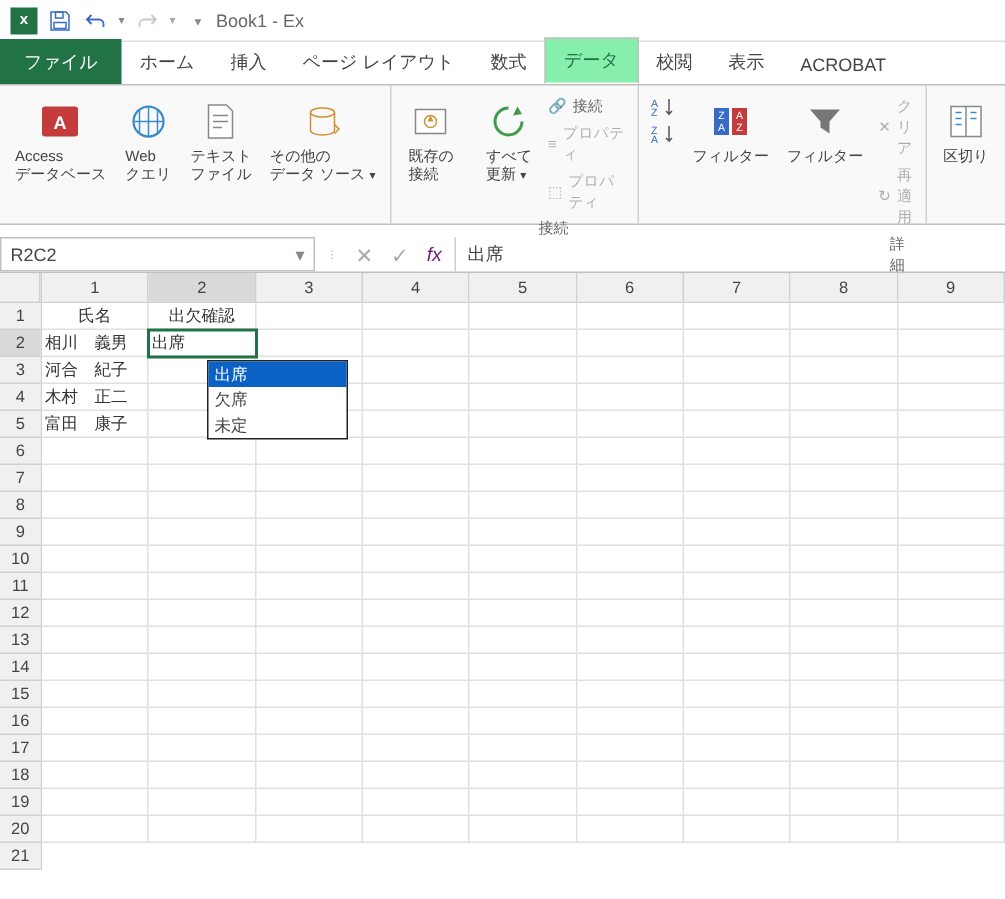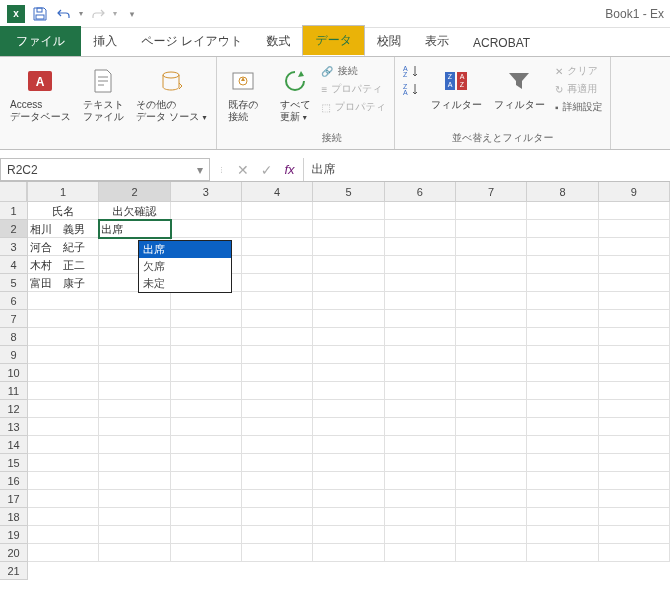--- a/index.html
+++ b/index.html
@@ -1,27 +1,27 @@
 <!DOCTYPE html>
 <html><head>
 <meta charset="utf-8">
 <style>
 * { box-sizing: border-box; margin: 0; padding: 0; font-family: "Meiryo UI", "Yu Gothic UI", sans-serif; }
 body { background: #fff; font-size: 12px; color: #444; width: 670px; height: 599px; overflow: hidden; }
 
 .titlebar { height: 28px; background: #fff; display: flex; align-items: center; border-bottom: 1px solid #e0e0e0; }
 .titlebar .qat { display: flex; align-items: center; padding-left: 4px; gap: 0; }
 .titlebar .qat-item { width: 24px; height: 24px; display: flex; align-items: center; justify-content: center; cursor: pointer; }
-.titlebar .title { flex: 1; text-align: right; padding-right: 6px; font-size: 12px; color: #666; }
+.titlebar .title { flex: 1; text-align: left; padding-right: 6px; font-size: 12px; color: #666; }
 .excel-logo { background: #217346; color: #fff; width: 18px; height: 18px; display: flex; align-items: center; justify-content: center; font-weight: bold; font-size: 10px; }
 
 .tabs { height: 28px; display: flex; align-items: flex-end; background: #fff; }
 .tab { padding: 6px 12px; font-size: 12px; color: #444; cursor: pointer; border-top: 1px solid transparent; position: relative; }
 .tab.file { background: #217346; color: #fff; padding: 6px 16px; }
-.tab.active { border: 1px solid #c0c0c0; border-bottom: 1px solid #fff; background: #eab308; color: #217346; }
+.tab.active { border: 1px solid #c0c0c0; border-bottom: 1px solid #fff; background: #86efac; color: #217346; }
 
 .ribbon { height: 94px; border-top: 1px solid #c0c0c0; border-bottom: 1px solid #c0c0c0; background: #f9f9f9; display: flex; }
 .ribbon-group { border-right: 1px solid #d0d0d0; padding: 2px 6px; display: flex; flex-direction: column; justify-content: space-between; }
 .ribbon-group .controls { display: flex; gap: 4px; padding-top: 4px; }
 .ribbon-group .label { font-size: 10px; color: #666; text-align: center; padding: 2px 0; }
 .big-btn { display: flex; flex-direction: column; align-items: center; gap: 2px; cursor: pointer; padding: 2px 4px; }
 .big-btn .icn { width: 32px; height: 32px; display: flex; align-items: center; justify-content: center; }
 .big-btn .txt { font-size: 10px; color: #444; line-height: 12px; white-space: pre; }
 .stack { display: flex; flex-direction: column; gap: 2px; }
 .small-btn { display: flex; align-items: center; gap: 4px; font-size: 10px; color: #666; cursor: pointer; padding: 1px 2px; }
@@ -81,20 +81,21 @@
         </svg>
     </div>
     <div class="qat-item" style="width:10px;color:#aaa;font-size:8px;">▾</div>
     <div class="qat-item" style="color:#888;font-size:9px;">▾</div>
   </div>
   <div class="title">Book1 - Ex</div>
 </div>
 
 <div class="tabs">
   <div class="tab file">ファイル</div>
+  <div class="tab">ホーム</div>
   <div class="tab">挿入</div>
   <div class="tab">ページ レイアウト</div>
   <div class="tab">数式</div>
   <div class="tab active">データ</div>
   <div class="tab">校閲</div>
   <div class="tab">表示</div>
   <div class="tab">ACROBAT</div>
 </div>
 
 <div class="ribbon">
@@ -106,20 +107,30 @@
               <rect x="2" y="4" width="24" height="20" rx="2" fill="#c33b3b"></rect>
               <text x="14" y="19" font-size="12" fill="#fff" text-anchor="middle" font-weight="bold">A</text>
             </svg>
           </div>
         <div class="txt">Access
 データベース</div>
       </div>
       <div class="big-btn">
         <div class="icn">
             <svg width="28" height="28" viewBox="0 0 28 28">
+              <circle cx="14" cy="14" r="10" fill="none" stroke="#3a8bc9" stroke-width="1.5"></circle>
+              <path d="M4 14h20M14 4v20M8 6c0 8 0 16 0 16M20 6c0 8 0 16 0 16" fill="none" stroke="#3a8bc9" stroke-width="1"></path>
+            </svg>
+          </div>
+        <div class="txt">Web
+クエリ</div>
+      </div>
+      <div class="big-btn">
+        <div class="icn">
+            <svg width="28" height="28" viewBox="0 0 28 28">
               <path d="M6 3h12l4 4v18H6z" fill="#fff" stroke="#888"></path>
               <path d="M9 10h10M9 14h10M9 18h6" stroke="#888"></path>
             </svg>
           </div>
         <div class="txt">テキスト
 ファイル</div>
       </div>
       <div class="big-btn">
         <div class="icn">
             <svg width="28" height="28" viewBox="0 0 28 28">
@@ -232,20 +243,32 @@
         <div class="small-btn">
             <span>▪</span>
             <span>詳細設定</span>
           </div>
       </div>
     </div>
     <div class="label">並べ替えとフィルター</div>
   </div>
 
   <div class="ribbon-group" style="border-right:none;">
+    <div class="controls">
+      <div class="big-btn">
+        <div class="icn">
+            <svg width="28" height="28" viewBox="0 0 28 28">
+              <rect x="4" y="4" width="20" height="20" fill="#fff" stroke="#888"></rect>
+              <path d="M14 4v20" stroke="#888"></path>
+              <path d="M7 8h4M7 12h4M7 16h4M17 8h4M17 12h4" stroke="#3a8bc9"></path>
+            </svg>
+          </div>
+        <div class="txt">区切り</div>
+      </div>
+    </div>
     <div class="label"></div>
   </div>
 </div>
 
 <div class="formula-row">
   <div class="namebox">
     <span>R2C2</span>
     <span class="dd">▾</span>
   </div>
   <div class="fb-btns">

